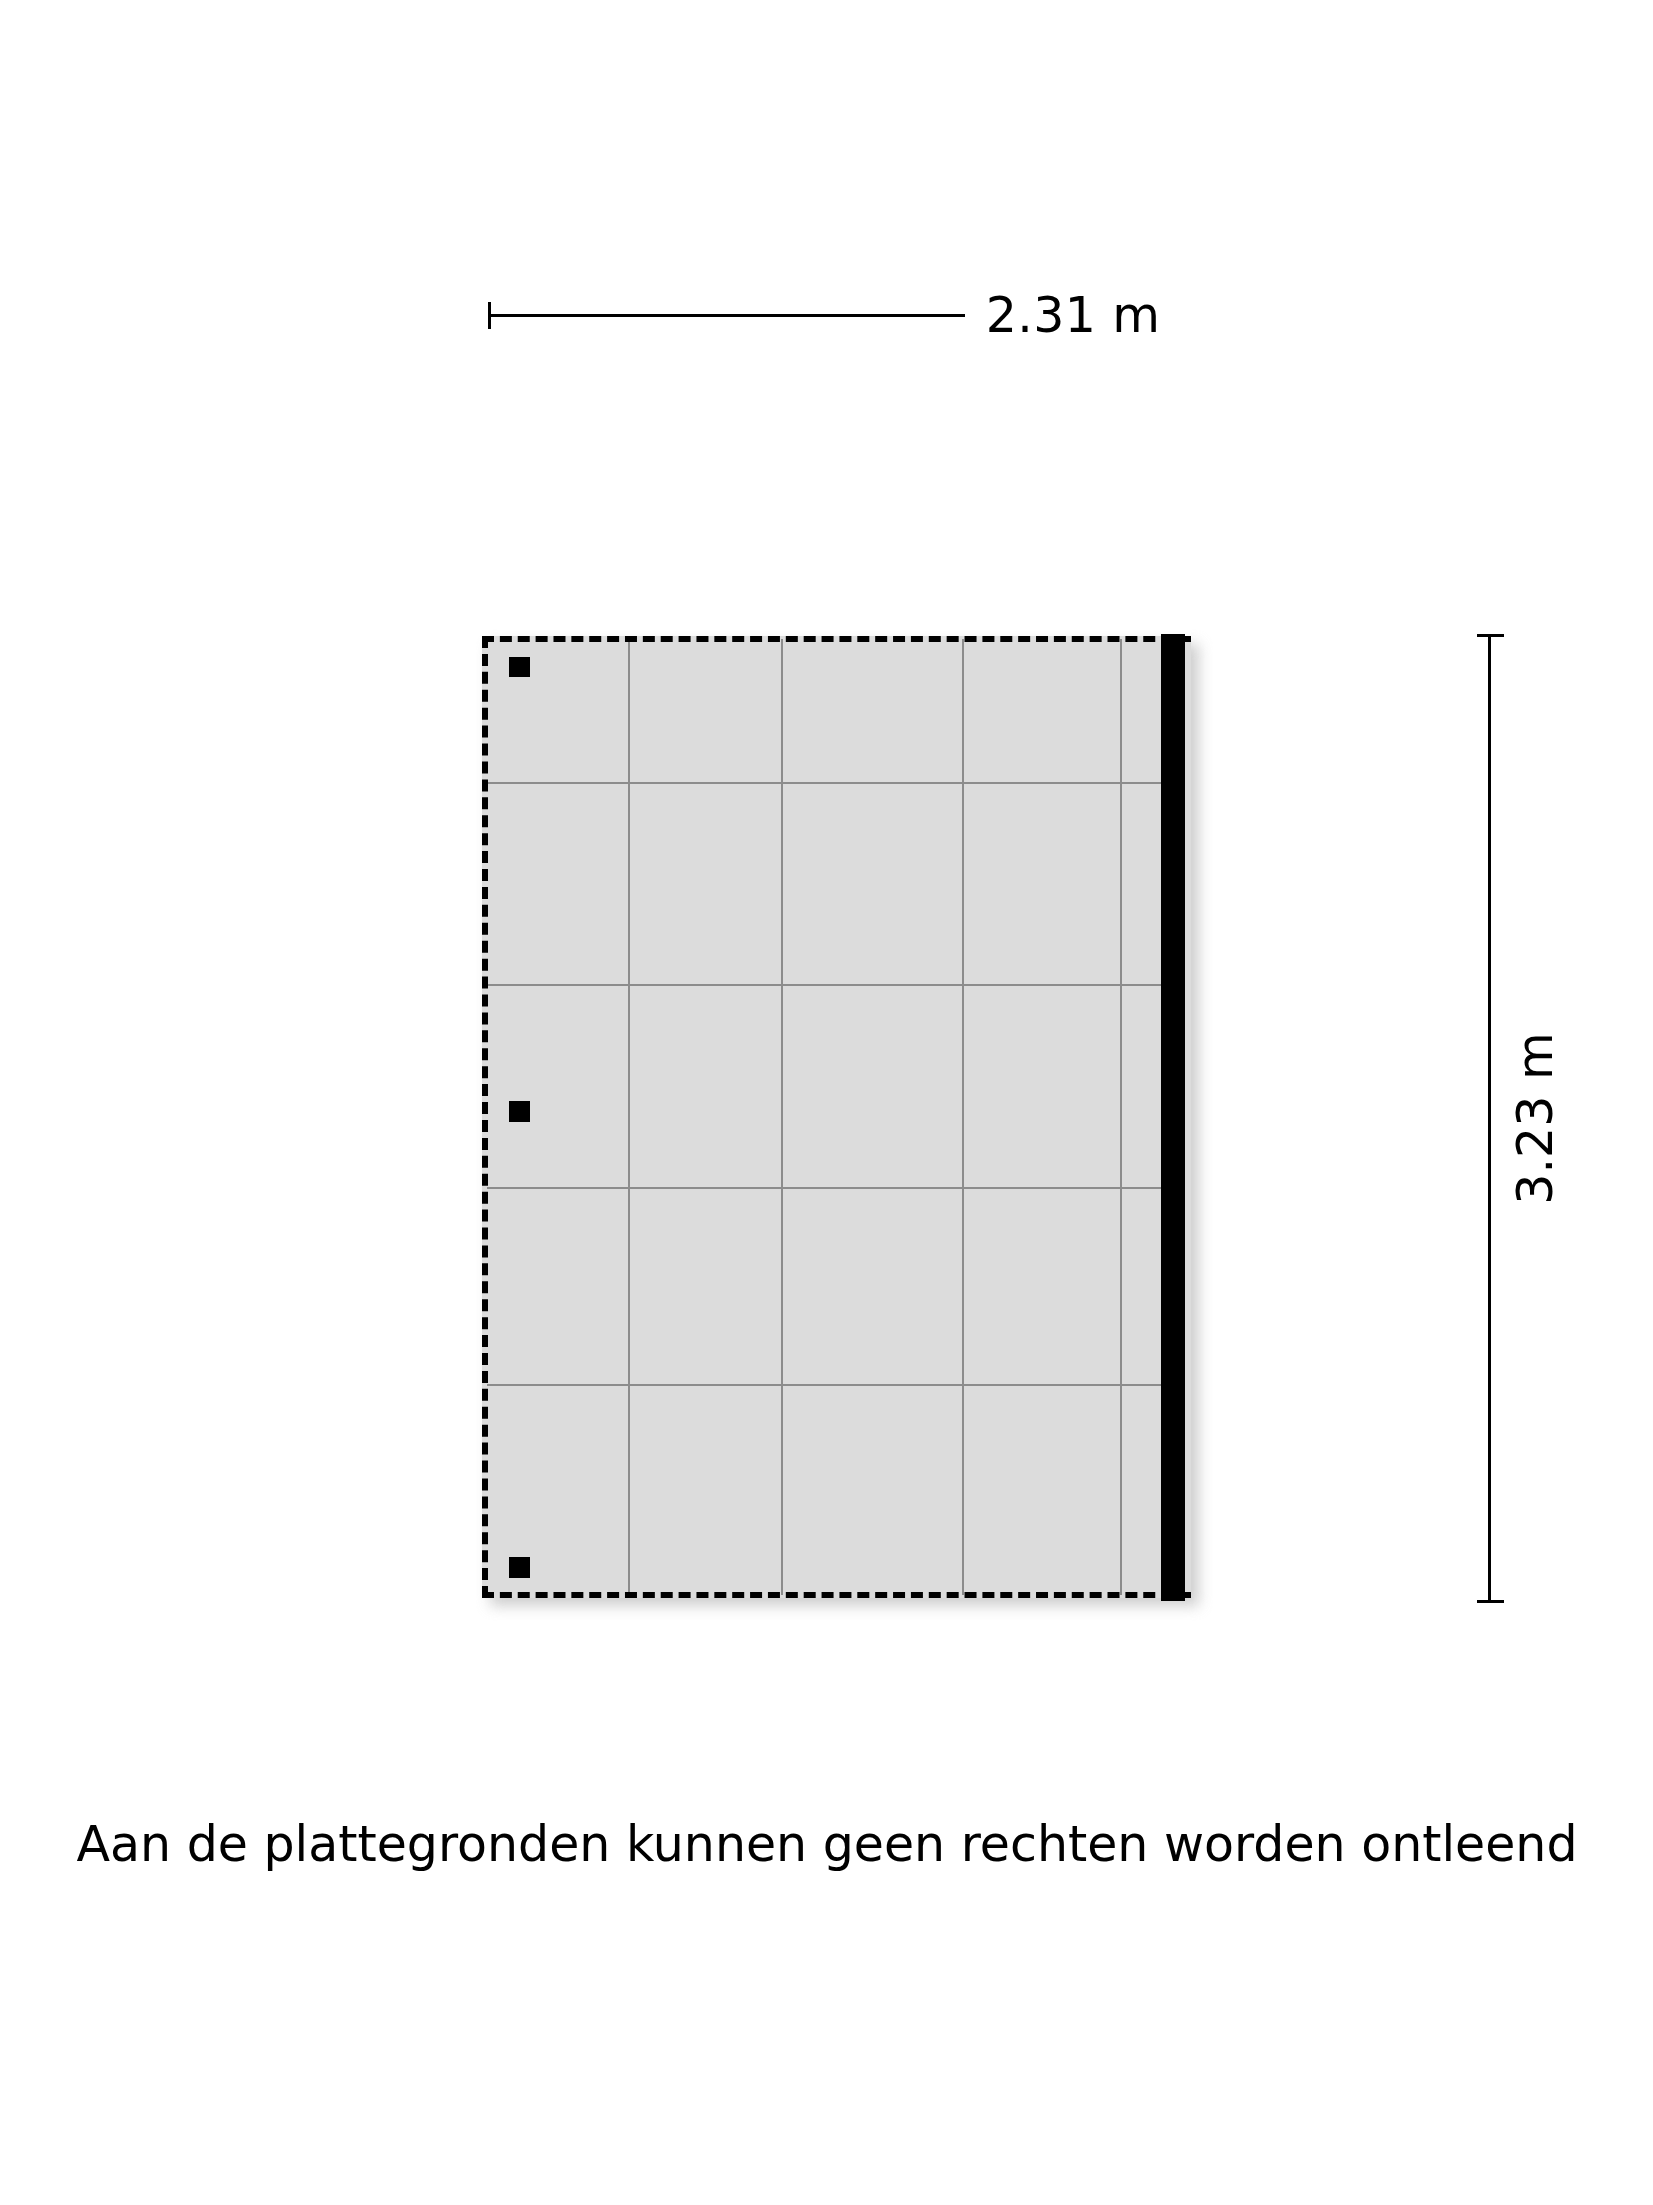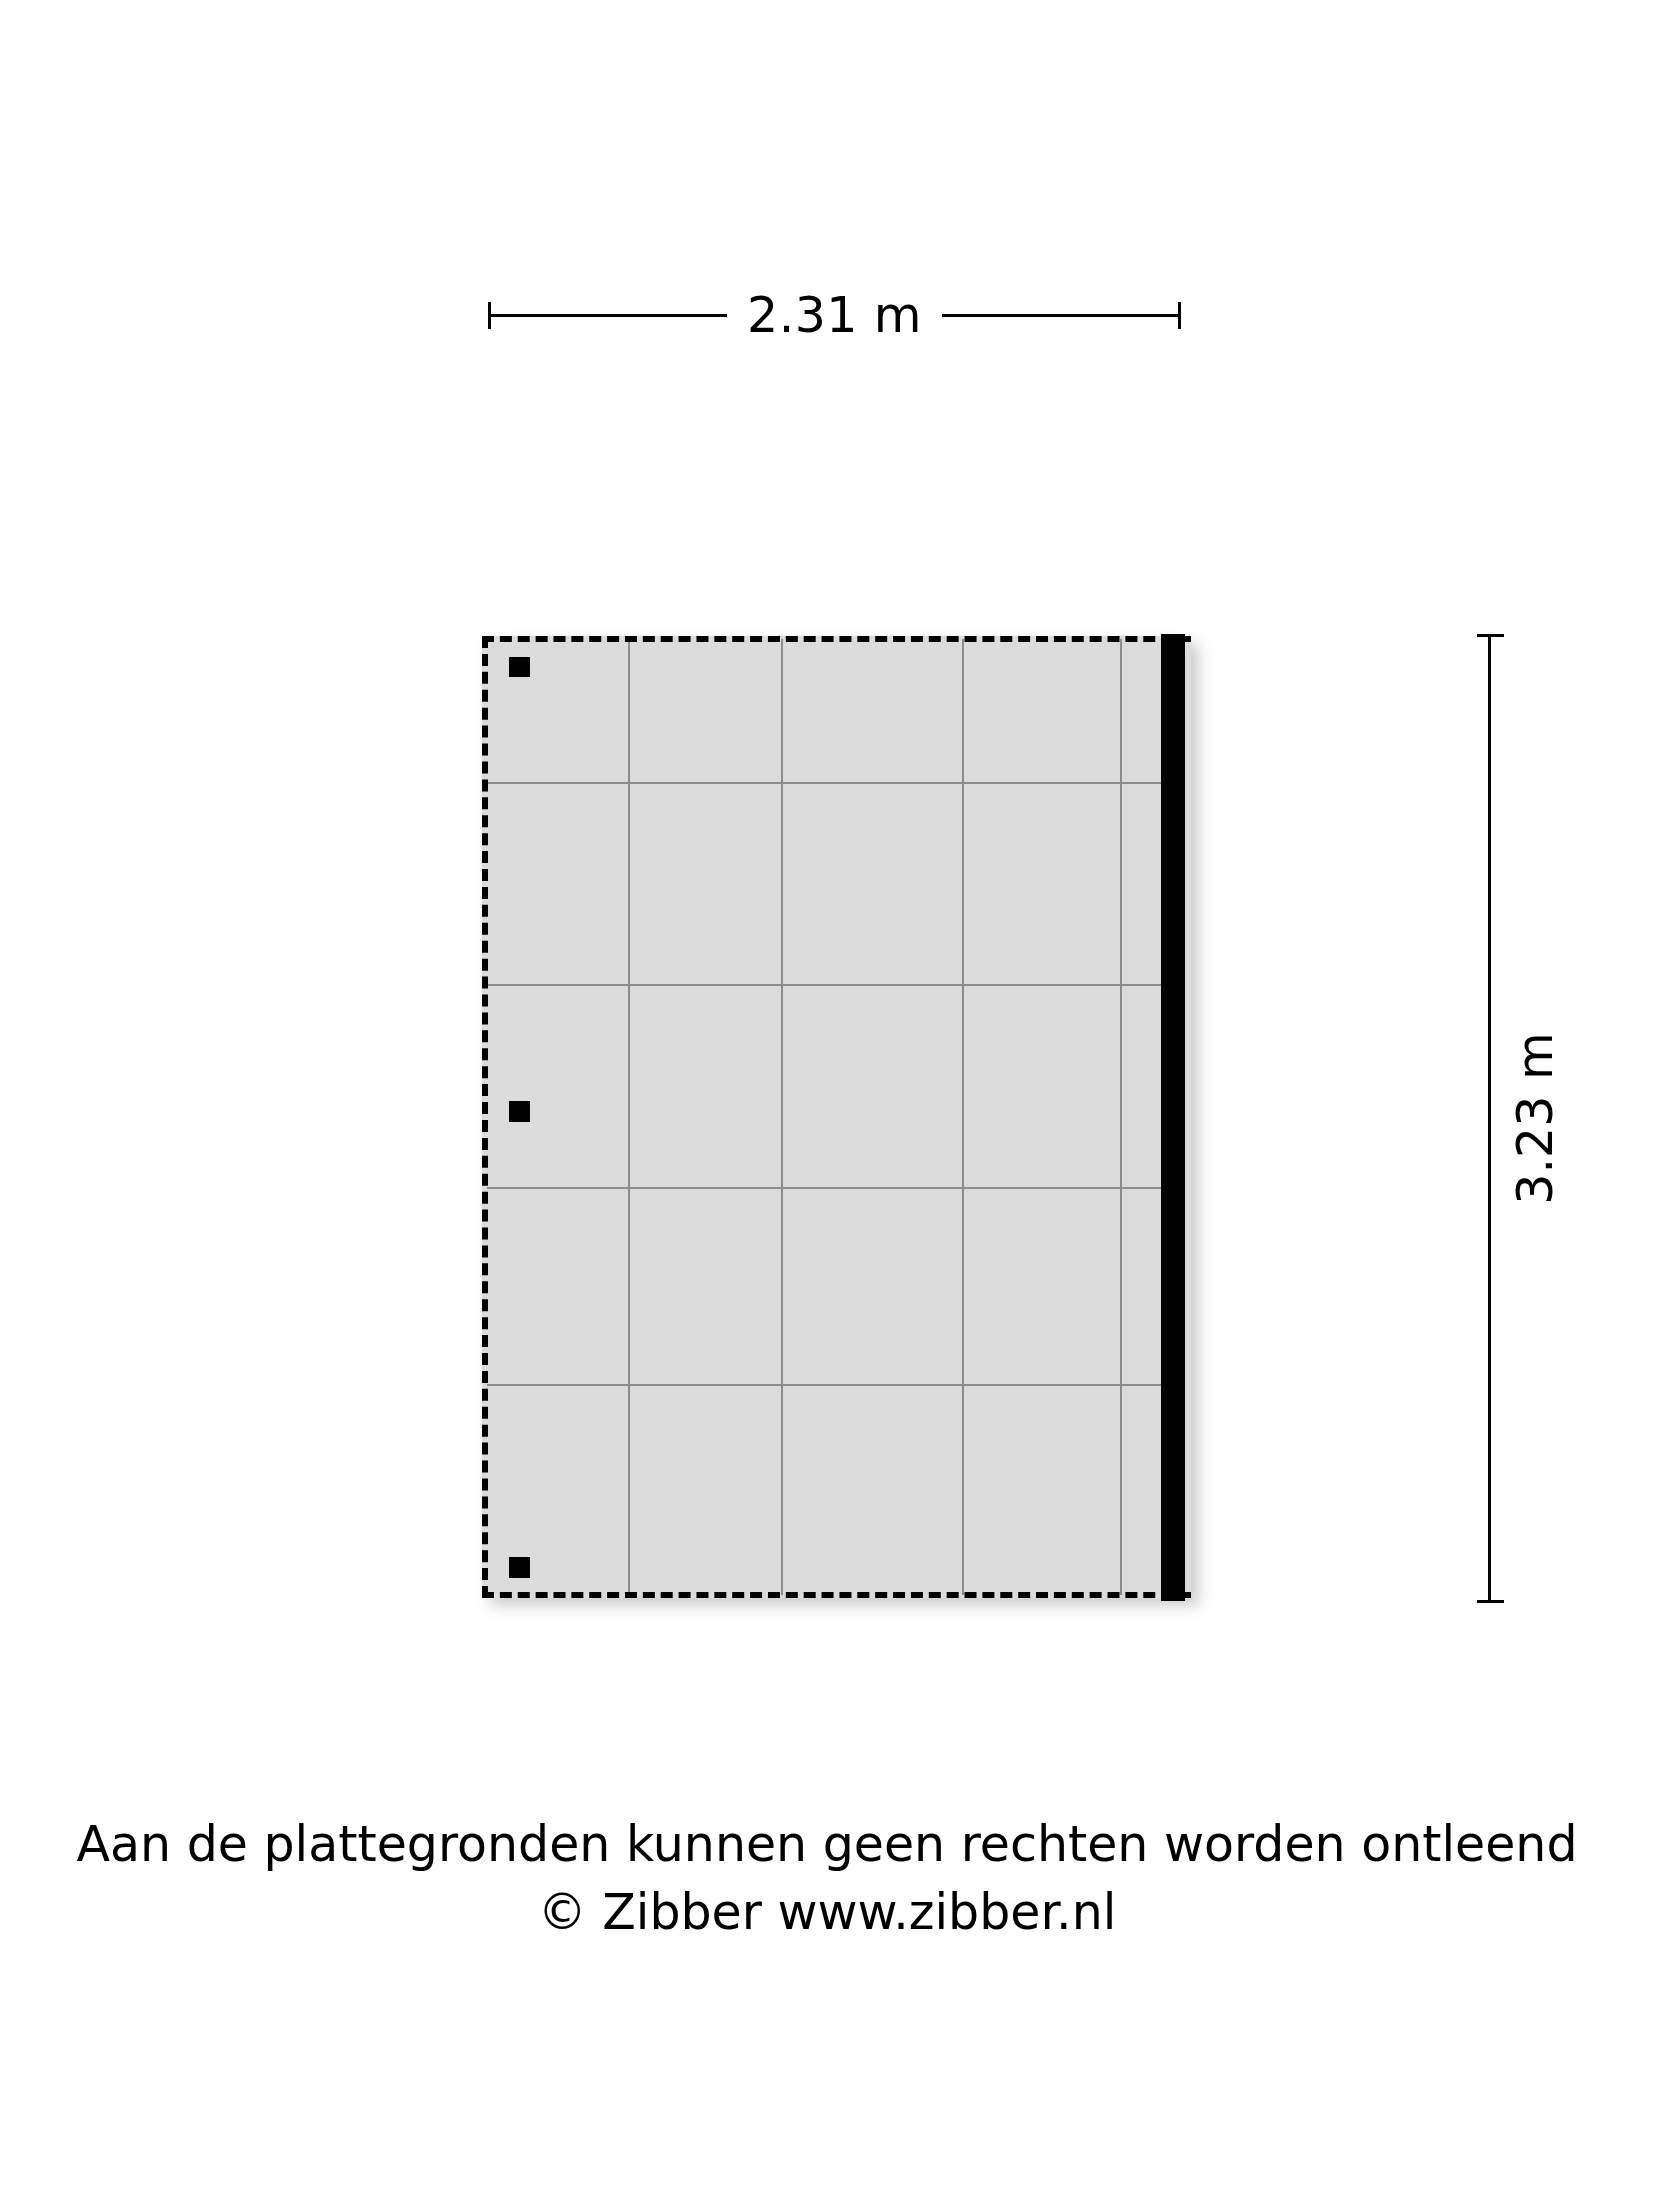--- a/index.html
+++ b/index.html
@@ -30,21 +30,21 @@
     top: 38px;
     width: 693px;
     height: 3.2px;
     background: #000;
   }
   #top-dim-label {
     position: absolute;
     left: 0;
     top: 0;
     width: 693px;
-    text-align: center;
+    text-align: right;
     font-size: 49px;
     line-height: 79px;
     letter-spacing: 0.4px;
   }
   #top-dim-label span {
     background: #ffffff;
     padding: 0 20.5px;
   }
   .tick-v {
     position: absolute;
@@ -247,15 +247,14 @@
   <div id="solid-wall"></div>
 
   <div class="post" id="post-top"></div>
   <div class="post" id="post-middle"></div>
   <div class="post" id="post-bottom"></div>
 
 </div>
 
 <div id="footer">
   <div id="footer-line-1">Aan de plattegronden kunnen geen rechten worden ontleend</div>
-  <div id="footer-line-2">© Zibber www.zibber.nl</div>
 </div>
 
 
 </body></html>

